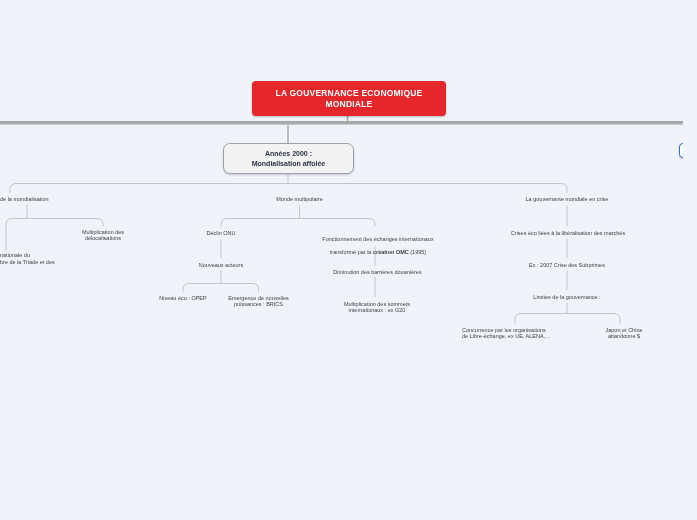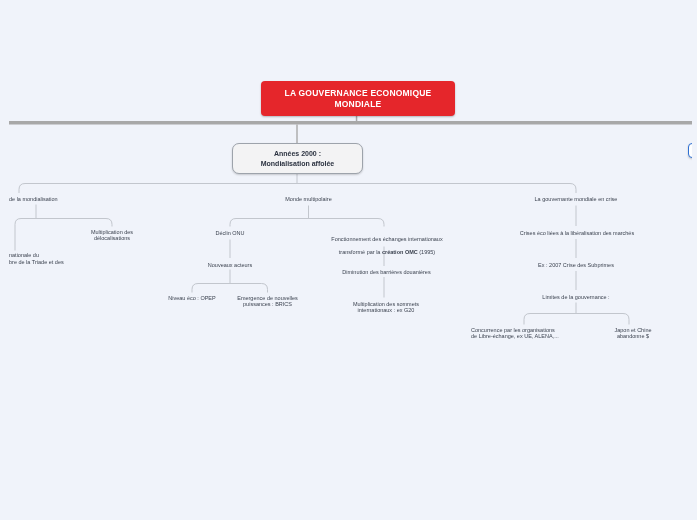--- a/index.html
+++ b/index.html
@@ -2,21 +2,21 @@
 <html><head>
 <meta charset="utf-8">
 <style>
   html,body{margin:0;padding:0;}
   body{
     width:697px;height:520px;overflow:hidden;
     background:#f0f3fa;
     font-family:"Liberation Sans", sans-serif;
     position:relative;
   }
-  #canvas{position:absolute;left:0;top:0;width:683px;height:520px;overflow:hidden;margin-left:9px;}
+  #canvas{position:absolute;left:0;top:0;width:683px;height:520px;overflow:hidden;}
   svg.lines{position:absolute;left:0;top:0;}
 
   .root-node{
     position:absolute;left:252px;top:81px;width:194px;height:35px;
     background:#e5262b;border-radius:4px;
     box-shadow:0 1px 2px rgba(0,0,0,.25);
     color:#ffffff;font-size:8.5px;font-weight:700;letter-spacing:.2px;
     text-align:center;line-height:11px;
     display:flex;align-items:center;justify-content:center;
     white-space:pre-line;cursor:pointer;

